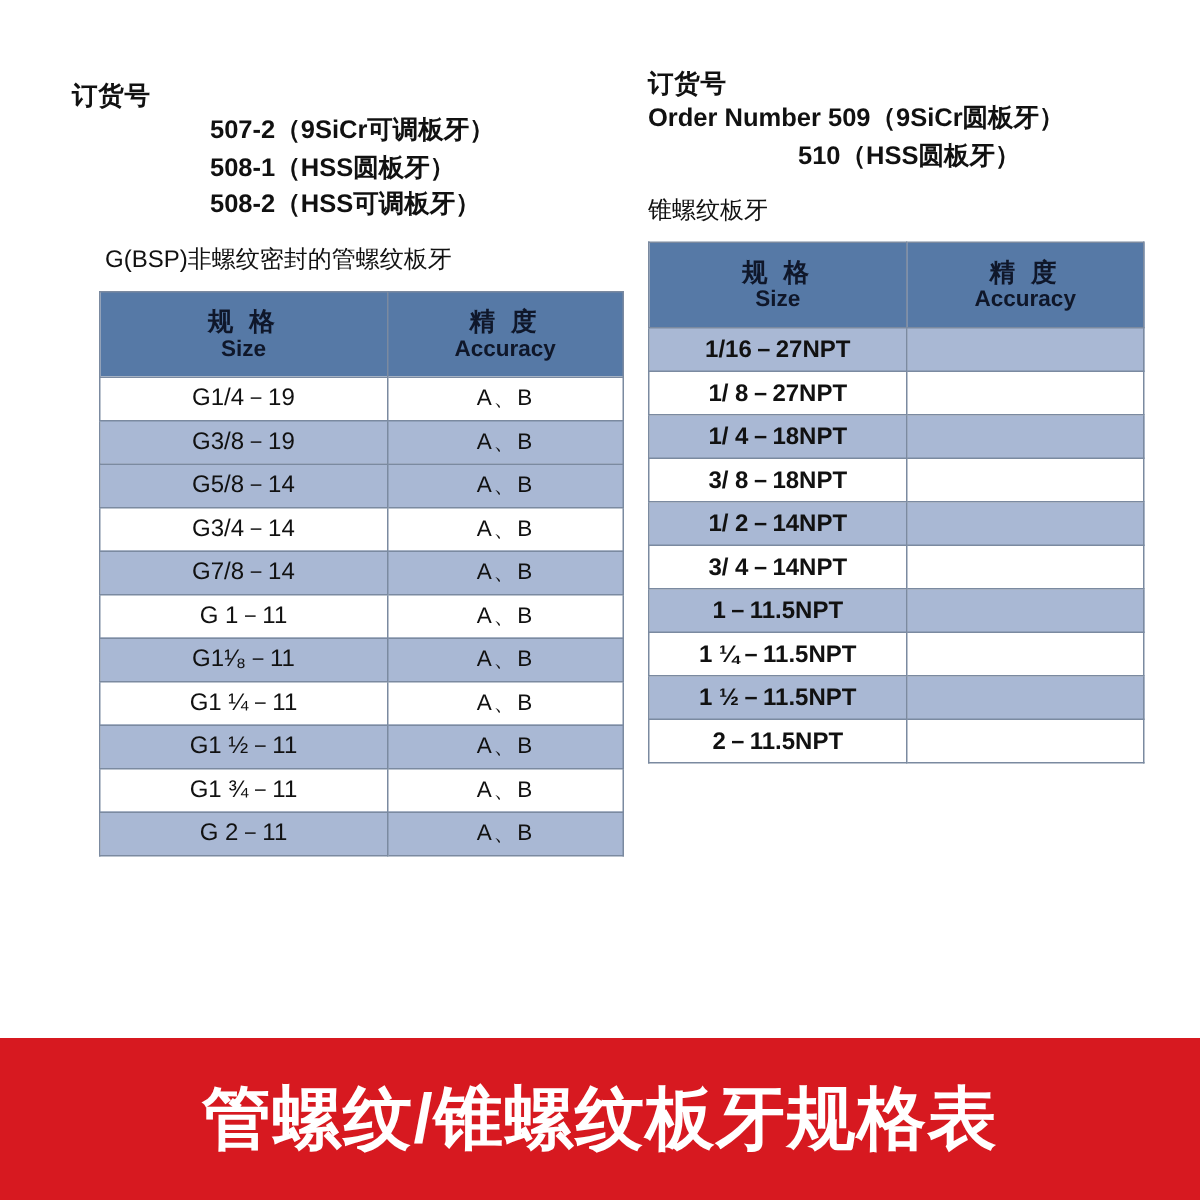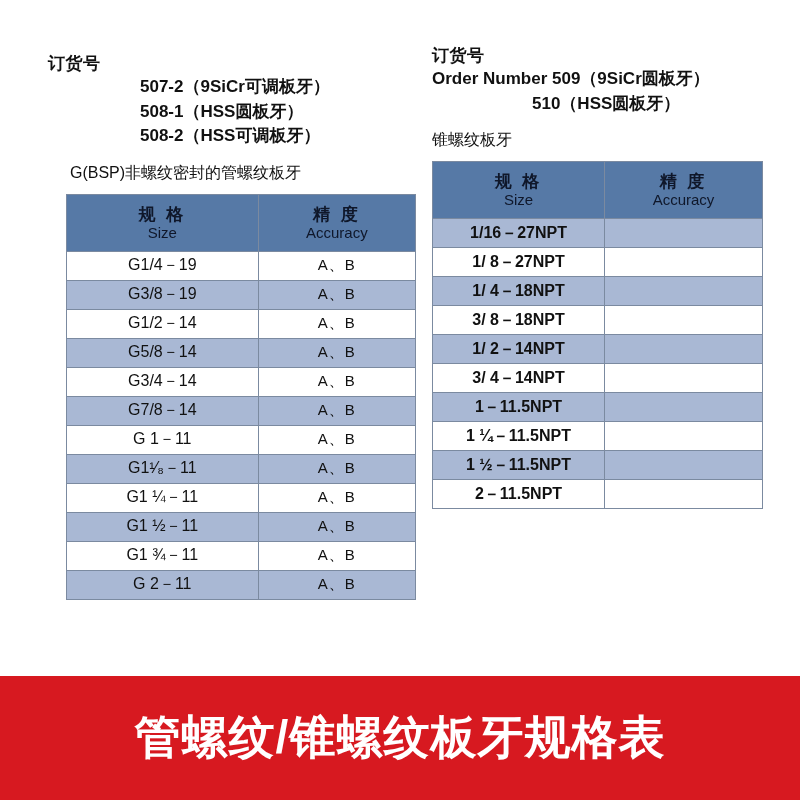--- a/index.html
+++ b/index.html
@@ -84,21 +84,21 @@
   .hdr .cn {
     font-size: 17px;
     letter-spacing: 3px;
     display: block;
     line-height: 1.15;
   }
   .hdr .en {
     font-size: 15px;
     display: block;
     line-height: 1.15;
-    font-weight: normal;
+    font-weight: bold;
   }
   .row-odd td {
     background: #a9b8d4;
   }
   .row-even td {
     background: #ffffff;
   }
   .cellA {
     font-size: 16px;
     color: #111;
@@ -119,21 +119,21 @@
   .tbl-right { width: 330px; }
   .tbl-right col.c1 { width: 172px; }
   .tbl-right col.c2 { width: 158px; }
   .tbl-right .cellA { font-size: 16px; font-weight: bold; }
   
   .banner {
     position: absolute;
     left: 0;
     bottom: 0;
     width: 800px;
-    height: 124px;
+    height: 108px;
     background: #d71920;
     display: flex;
     align-items: center;
     justify-content: center;
   }
   .banner-text {
     color: #ffffff;
     font-size: 46px;
     font-weight: bold;
     letter-spacing: 1px;
@@ -171,24 +171,20 @@
           </th>
         </tr>
         <tr class="row-even">
           <td class="cellA">G1/4－19</td>
           <td class="cellB">A、B</td>
         </tr>
         <tr class="row-odd">
           <td class="cellA">G3/8－19</td>
           <td class="cellB">A、B</td>
         </tr>
-        <tr class="row-even">
-          <td class="cellA">G1/2－14</td>
-          <td class="cellB">A、B</td>
-        </tr>
         <tr class="row-odd">
           <td class="cellA">G5/8－14</td>
           <td class="cellB">A、B</td>
         </tr>
         <tr class="row-even">
           <td class="cellA">G3/4－14</td>
           <td class="cellB">A、B</td>
         </tr>
         <tr class="row-odd">
           <td class="cellA">G7/8－14</td>

